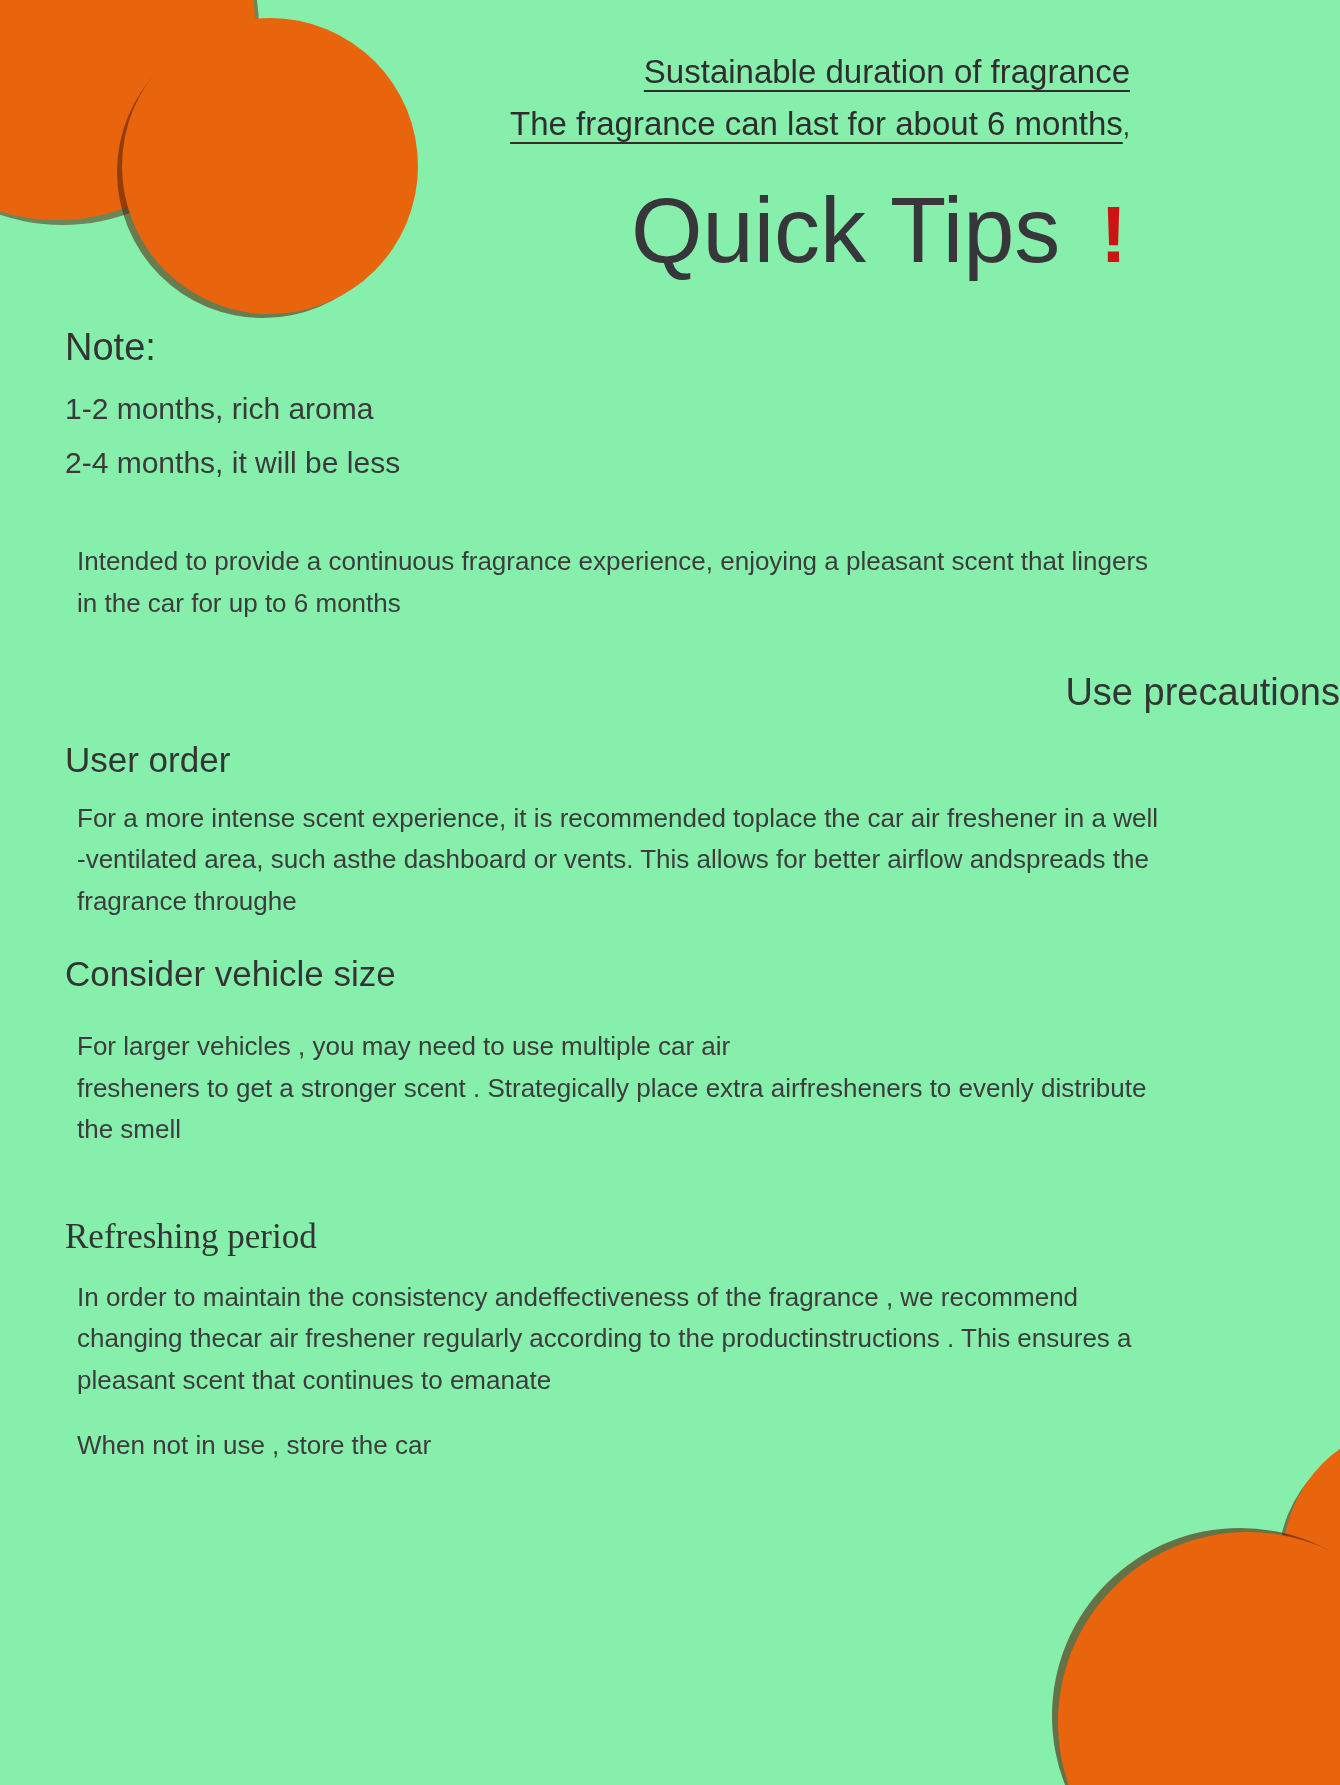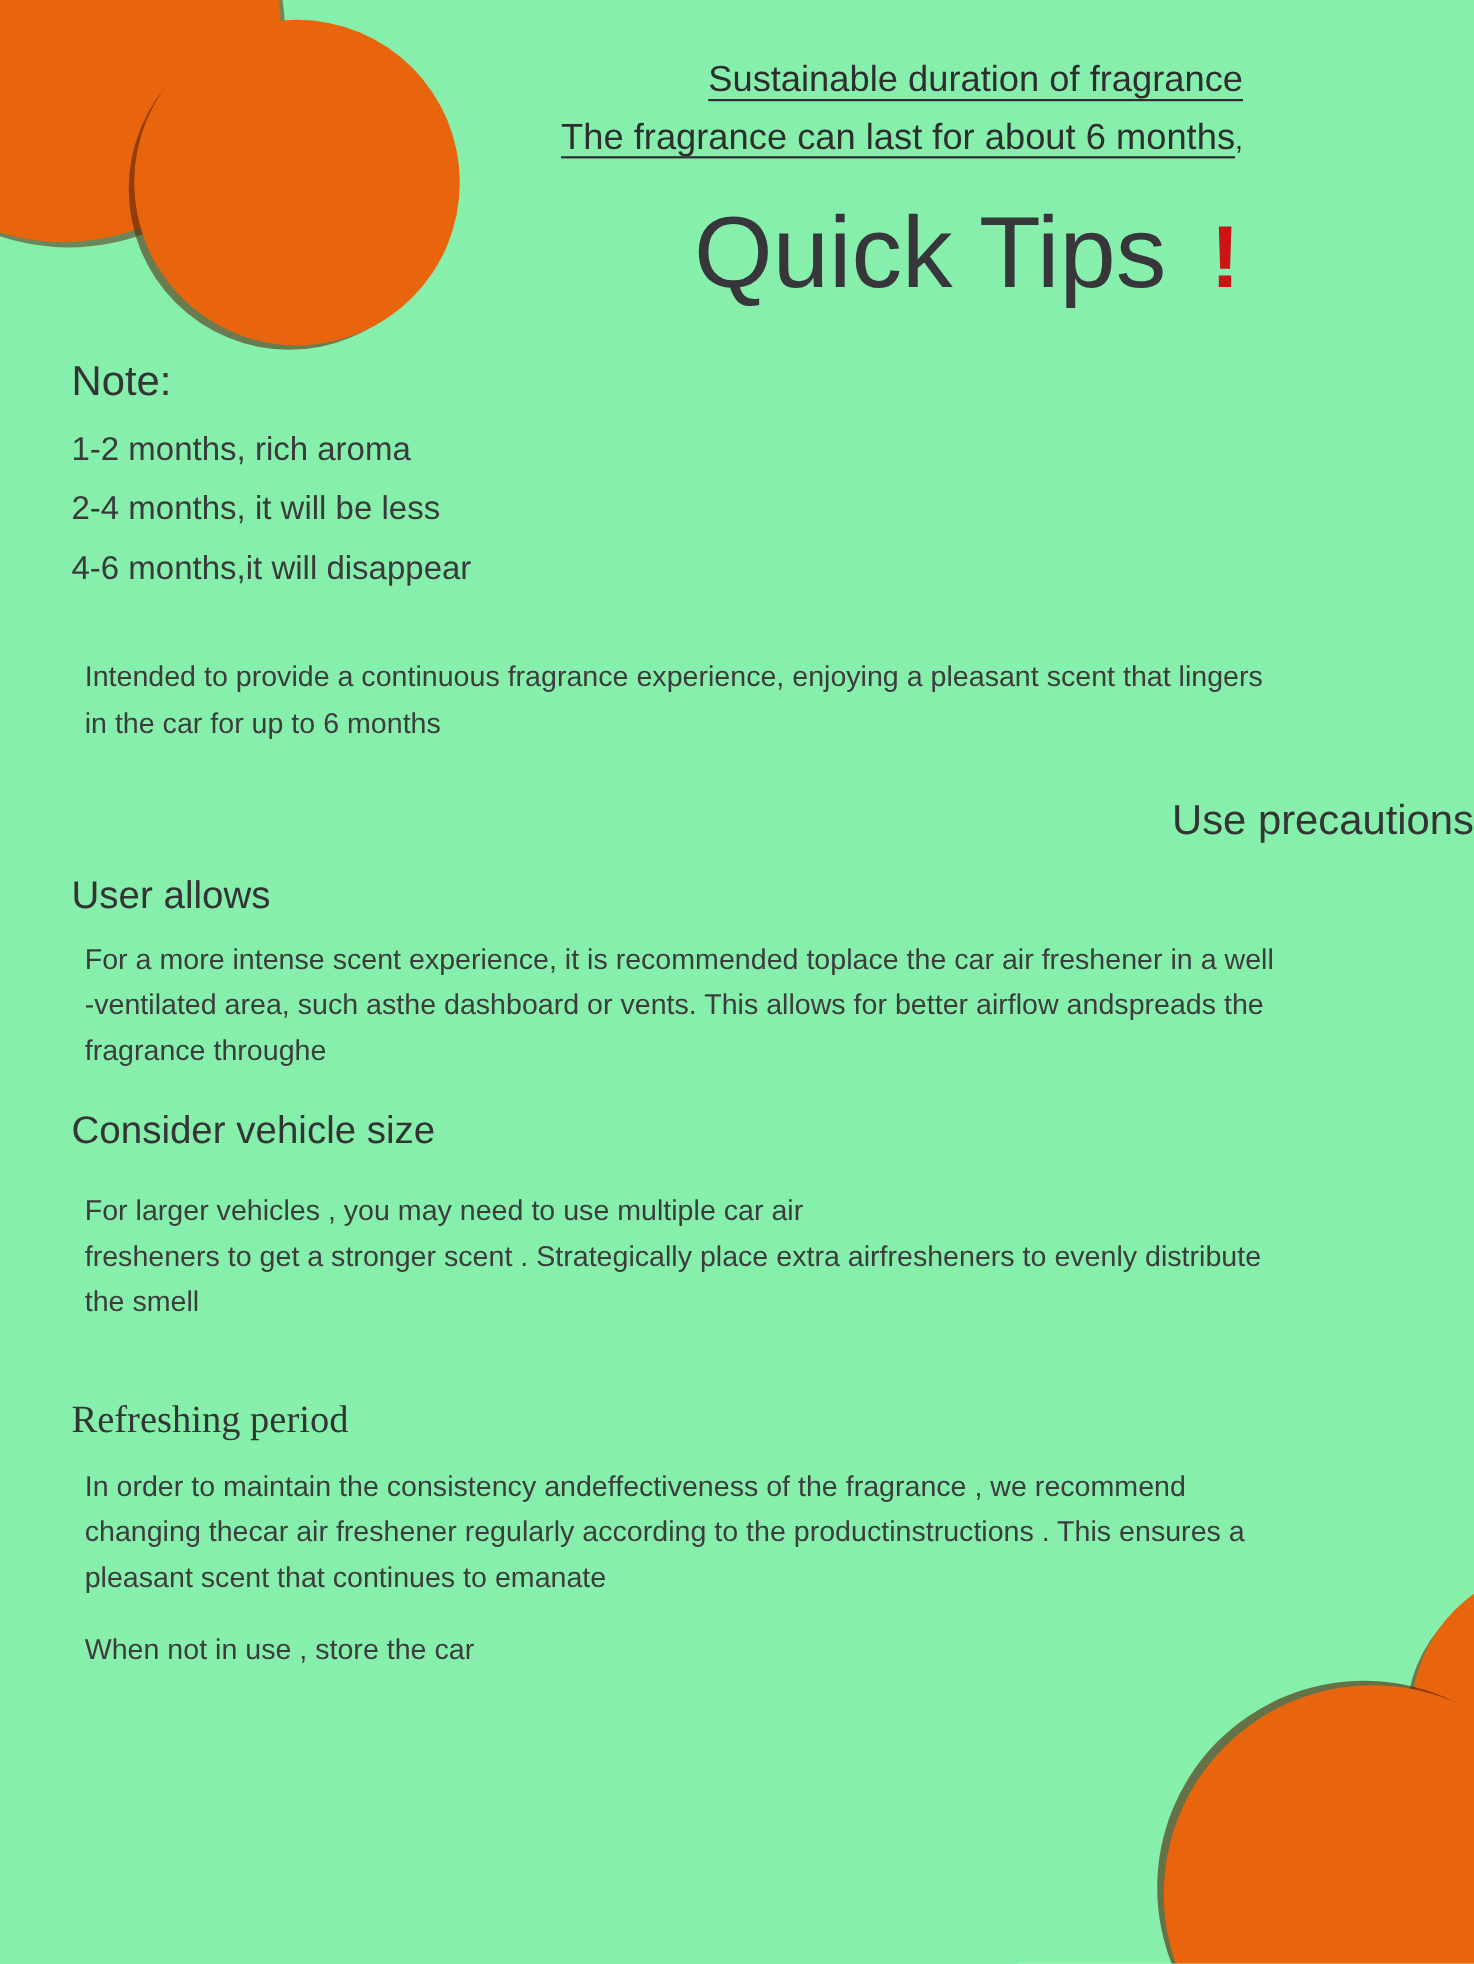--- a/index.html
+++ b/index.html
@@ -137,27 +137,26 @@
       </div>
     </div>
 
     <div class="title-block">
       <span>Quick Tips</span><span class="title-mark">!</span>
     </div>
 
     <div class="h1 note-heading">Note:</div>
     <div class="note-item">1-2 months, rich aroma</div>
     <div class="note-item">2-4 months, it will be less</div>
-    <div class="note-item">4-6 months,it will disappear</div>
 
     <p class="para intro">Intended to provide a continuous fragrance experience, enjoying a pleasant scent that lingers
 in the car for up to 6 months</p>
 
     <div class="h1 sec-use">Use precautions</div>
-    <div class="h2 sub-user-guide">User allows</div>
+    <div class="h2 sub-user-guide">User order</div>
     <p class="para body-user-guide">For a more intense scent experience, it is recommended toplace the car air freshener in a well
 -ventilated area, such asthe dashboard or vents. This allows for better airflow andspreads the
 fragrance throughe</p>
 
     <div class="h2 sub-vehicle">Consider vehicle size</div>
     <p class="para body-vehicle">For larger vehicles , you may need to use multiple car air
 fresheners to get a stronger scent . Strategically place extra airfresheners to evenly distribute
 the smell</p>
 
     <div class="h2 sub-refresh">Refreshing period</div>

